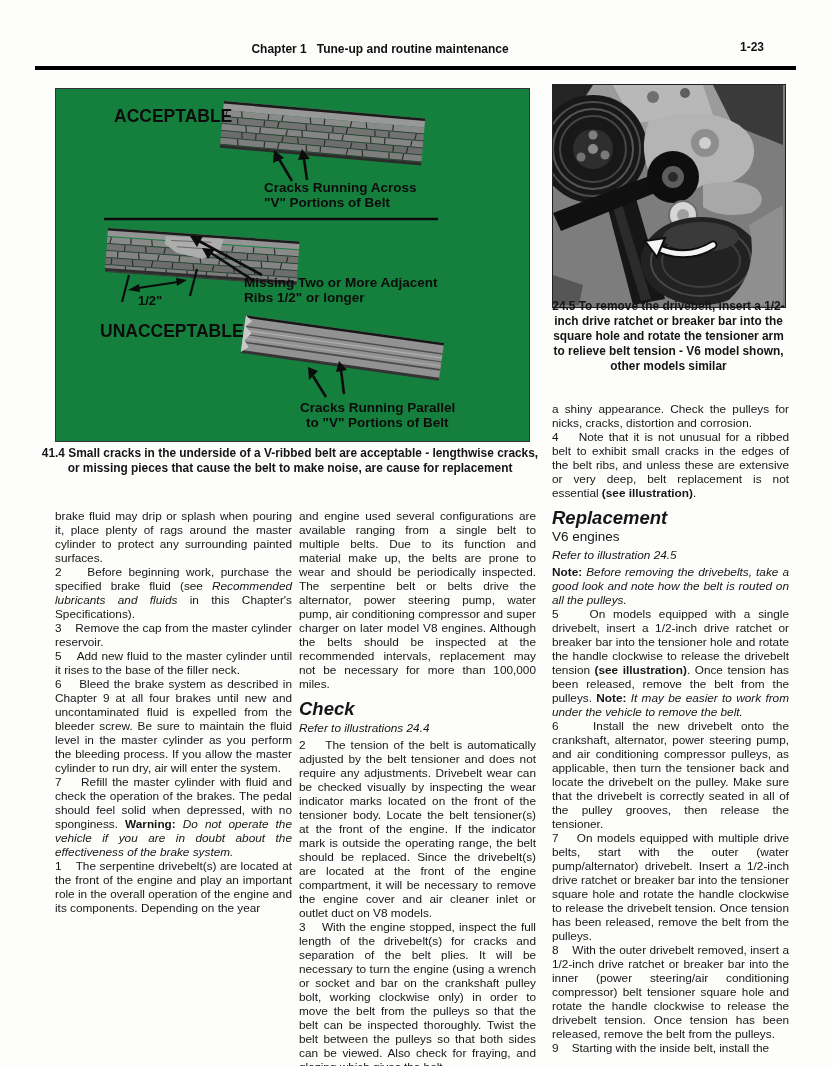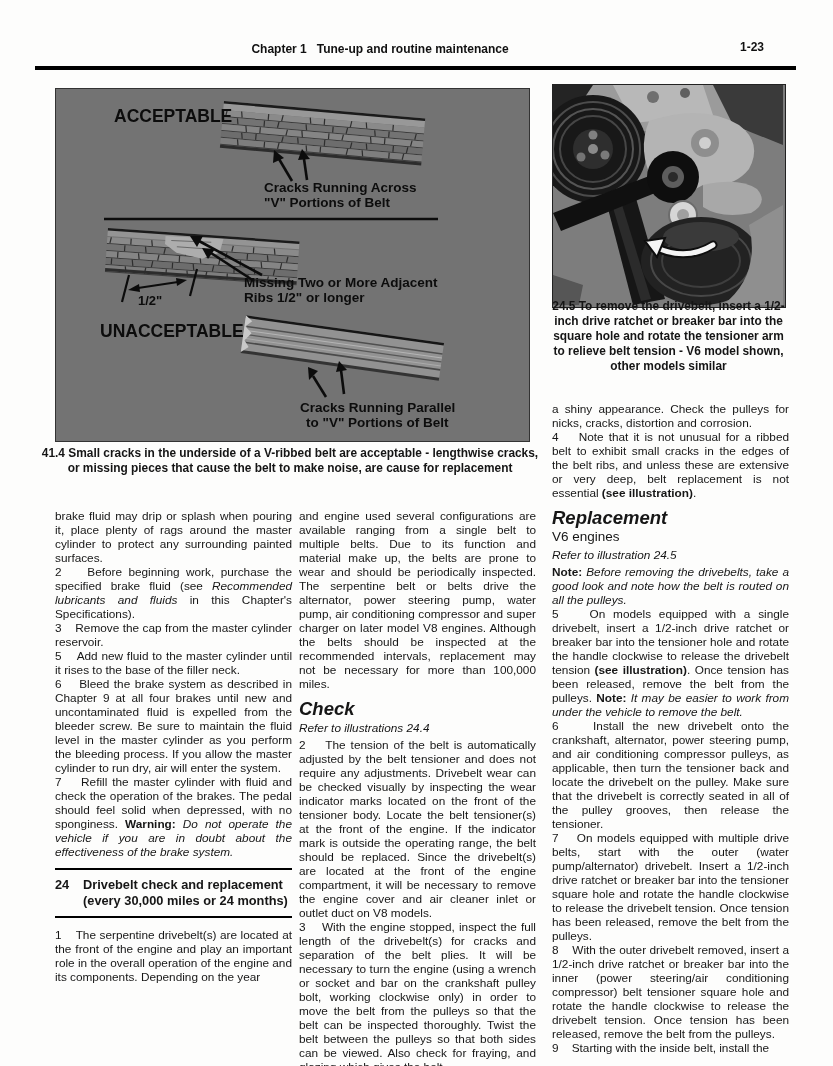--- a/index.html
+++ b/index.html
@@ -4,21 +4,21 @@
 <style>
   html,body{margin:0;padding:0;background:#e8e8e8;}
   .page{position:relative;width:833px;height:1066px;background:#fdfdfc;overflow:hidden;
         font-family:"Liberation Sans","DejaVu Sans",sans-serif;color:#111;}
   
   .chapter-title{position:absolute;top:42px;left:0;width:760px;text-align:center;
                  font-weight:bold;font-size:12px;}
   .page-number{position:absolute;top:40px;left:740px;font-weight:bold;font-size:12px;}
   .header-rule{position:absolute;top:66px;left:35px;width:761px;height:4px;background:#000;}
   
-  .fig-box{position:absolute;left:55px;top:88px;width:473px;height:352px;border:1.5px solid #333;background:#737373;}
+  .fig-box{position:absolute;left:55px;top:88px;width:473px;height:352px;border:1.5px solid #333;background:#15803d;}
   .fig-caption{position:absolute;font-weight:bold;font-size:11.9px;line-height:15px;text-align:center;color:#151515;}
   .cap-244{left:35px;top:446px;width:510px;}
   .cap-245{left:547px;top:299px;width:243px;}
   
   .photo-box{position:absolute;left:552px;top:84px;width:232px;height:222px;border:1px solid #222;background:#7d7d7d;}
   
   .col{position:absolute;width:237px;font-size:11.8px;line-height:14px;text-align:justify;color:#161616;}
   .col-1{left:55px;top:509px;}
   .col-2{left:299px;top:509px;}
   .col-3{left:552px;top:402px;}
@@ -287,24 +287,20 @@
   </div>
   <div class="fig-caption cap-245">24.5  To remove the drivebelt, insert a 1/2-inch drive ratchet or breaker bar into the square hole and rotate the tensioner arm to relieve belt tension - V6 model shown, other models similar</div>
 
   <div class="col col-1">
       <div class="p-body"><span>brake fluid may drip or splash when pouring it, place plenty of rags around the master cylinder to protect any surrounding painted surfaces.</span></div>
       <div class="p-body"><span>2&nbsp;&nbsp;&nbsp;&nbsp;Before beginning work, purchase the specified brake fluid (see </span><span class="i">Recommended lubricants and fluids</span><span> in this Chapter's Specifications).</span></div>
       <div class="p-body"><span>3&nbsp;&nbsp;&nbsp;&nbsp;Remove the cap from the master cylinder reservoir.</span></div>
       <div class="p-body"><span>5&nbsp;&nbsp;&nbsp;&nbsp;Add new fluid to the master cylinder until it rises to the base of the filler neck.</span></div>
       <div class="p-body"><span>6&nbsp;&nbsp;&nbsp;&nbsp;Bleed the brake system as described in Chapter 9 at all four brakes until new and uncontaminated fluid is expelled from the bleeder screw. Be sure to maintain the fluid level in the master cylinder as you perform the bleeding process. If you allow the master cylinder to run dry, air will enter the system.</span></div>
       <div class="p-body"><span>7&nbsp;&nbsp;&nbsp;&nbsp;Refill the master cylinder with fluid and check the operation of the brakes. The pedal should feel solid when depressed, with no sponginess. </span><span class="b">Warning:</span><span> </span><span class="i">Do not operate the vehicle if you are in doubt about the effectiveness of the brake system.</span></div>
-      <div class="section-box">
-        <span class="sec-num">24</span>
-        <span class="sec-title">Drivebelt check and replacement (every 30,000 miles or 24 months)</span>
-      </div>
       <div class="p-body"><span>1&nbsp;&nbsp;&nbsp;&nbsp;The serpentine drivebelt(s) are located at the front of the engine and play an important role in the overall operation of the engine and its components. Depending on the year</span></div>
     </div>
   <div class="col col-2">
       <div class="p-body"><span>and engine used several configurations are available ranging from a single belt to multiple belts. Due to its function and material make up, the belts are prone to wear and should be periodically inspected. The serpentine belt or belts drive the alternator, power steering pump, water pump, air conditioning compressor and super charger on later model V8 engines. Although the belts should be inspected at the recommended intervals, replacement may not be necessary for more than 100,000 miles.</span></div>
       <div class="h-italic"><span>Check</span></div>
       <div class="p-ref"><span>Refer to illustrations 24.4</span></div>
       <div class="p-body"><span>2&nbsp;&nbsp;&nbsp;&nbsp;The tension of the belt is automatically adjusted by the belt tensioner and does not require any adjustments. Drivebelt wear can be checked visually by inspecting the wear indicator marks located on the front of the tensioner body. Locate the belt tensioner(s) at the front of the engine. If the indicator mark is outside the operating range, the belt should be replaced. Since the drivebelt(s) are located at the front of the engine compartment, it will be necessary to remove the engine cover and air cleaner inlet or outlet duct on V8 models.</span></div>
       <div class="p-body"><span>3&nbsp;&nbsp;&nbsp;&nbsp;With the engine stopped, inspect the full length of the drivebelt(s) for cracks and separation of the belt plies. It will be necessary to turn the engine (using a wrench or socket and bar on the crankshaft pulley bolt, working clockwise only) in order to move the belt from the pulleys so that the belt can be inspected thoroughly. Twist the belt between the pulleys so that both sides can be viewed. Also check for fraying, and glazing which gives the belt</span></div>
     </div>
   <div class="col col-3">

